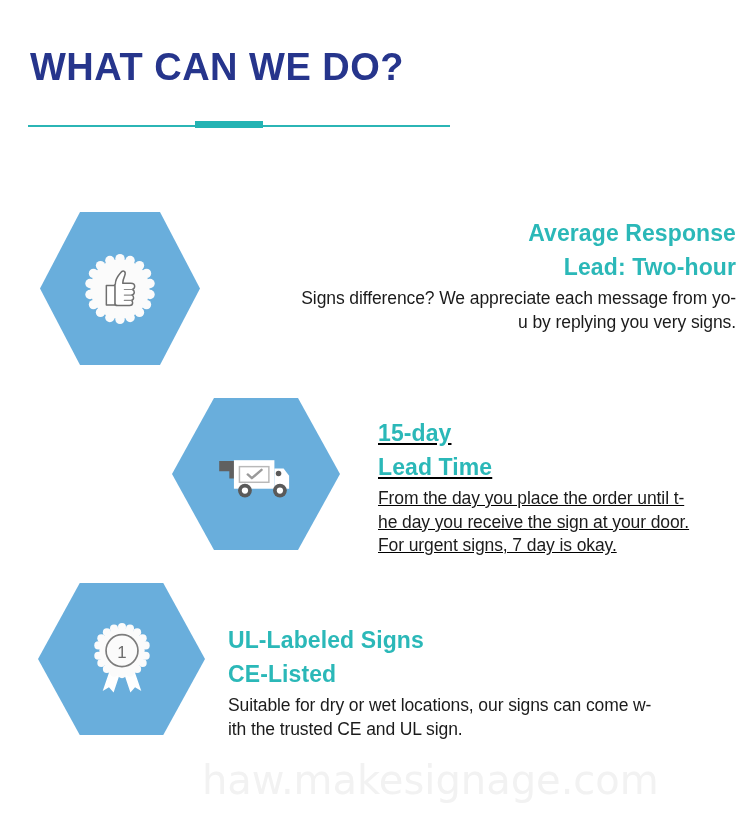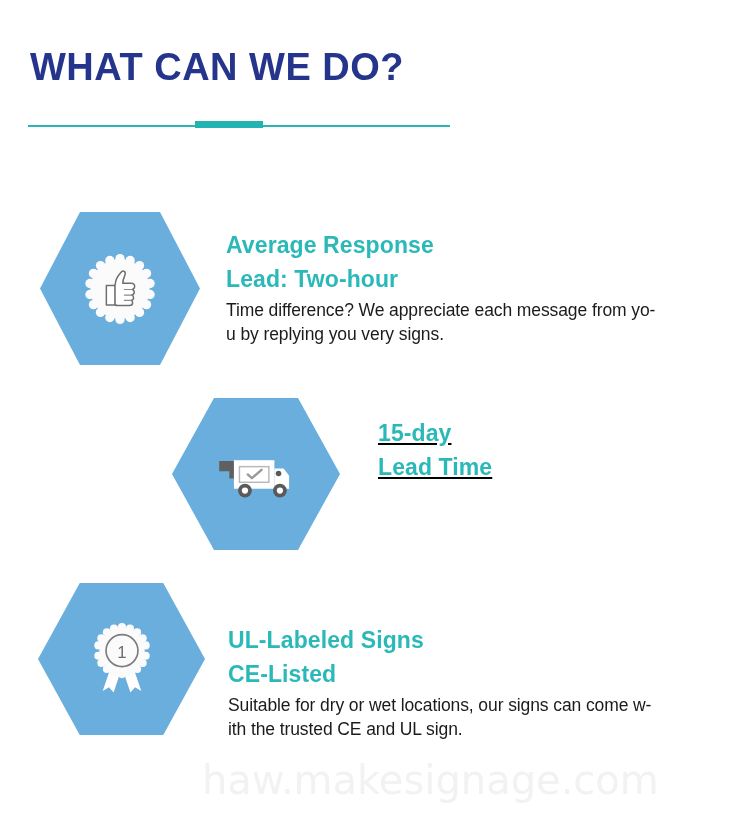--- a/index.html
+++ b/index.html
@@ -148,25 +148,25 @@
         <path d="M32.5 45.5 L43.5 45.5 L43.5 70.5 L32.5 70.5 Z" fill="#ffffff"></path>
       </g>
       <g fill="none" stroke="#8a8a8a" stroke-width="1.4" stroke-linecap="round">
         <path d="M55.5 50.6 L65.8 50.6"></path>
         <path d="M55.5 57.8 L65.3 57.8"></path>
         <path d="M55.5 64.6 L64.5 64.6"></path>
       </g>
     </svg>
   </div>
 
-  <div class="text-col" style="left:226px; top:228px; width:510px;">
+  <div class="text-col" style="left:226px; top:216px; width:510px;text-align:right;">
     <div class="feat-head">Average Response</div>
     <div class="feat-head">Lead: Two-hour</div>
     <div class="feat-body">
-      <span>Time difference? We appreciate each message from yo-</span>
+      <span>Signs difference? We appreciate each message from yo-</span>
       <span>u by replying you very signs.</span>
     </div>
   </div>
 </div>
 
 <div class="feature">
 
   <div class="hex" style="left:172px; top:398px; width:168px; height:152px;">
     <svg class="hex-icon" style="width:92px;height:92px;" viewBox="0 0 100 100">
 
@@ -183,20 +183,25 @@
       <circle cx="38" cy="68" r="7.5" fill="#5a5a5a"></circle>
       <circle cx="38" cy="68" r="3.4" fill="#ffffff"></circle>
       <circle cx="76" cy="68" r="7.5" fill="#5a5a5a"></circle>
       <circle cx="76" cy="68" r="3.4" fill="#ffffff"></circle>
     </svg>
   </div>
 
   <div class="text-col" style="left:378px; top:416px; width:360px;text-decoration:underline;">
     <div class="feat-head">15-day</div>
     <div class="feat-head">Lead Time</div>
+    <div class="feat-body">
+      <span>From the day you place the order until t-</span>
+      <span>he day you receive the sign at your door.</span>
+      <span>For urgent signs, 7 day is okay.</span>
+    </div>
   </div>
 </div>
 
 <div class="feature">
 
   <div class="hex" style="left:38px; top:583px; width:167px; height:152px;">
     <svg class="hex-icon" style="width:84px;height:84px;" viewBox="0 0 100 100">
 
       <path d="M36 62 L27 88 L34.5 83.5 L40 90 L48 66 Z" fill="#ffffff"></path>
       <path d="M64 62 L73 88 L65.5 83.5 L60 90 L52 66 Z" fill="#ffffff"></path>

